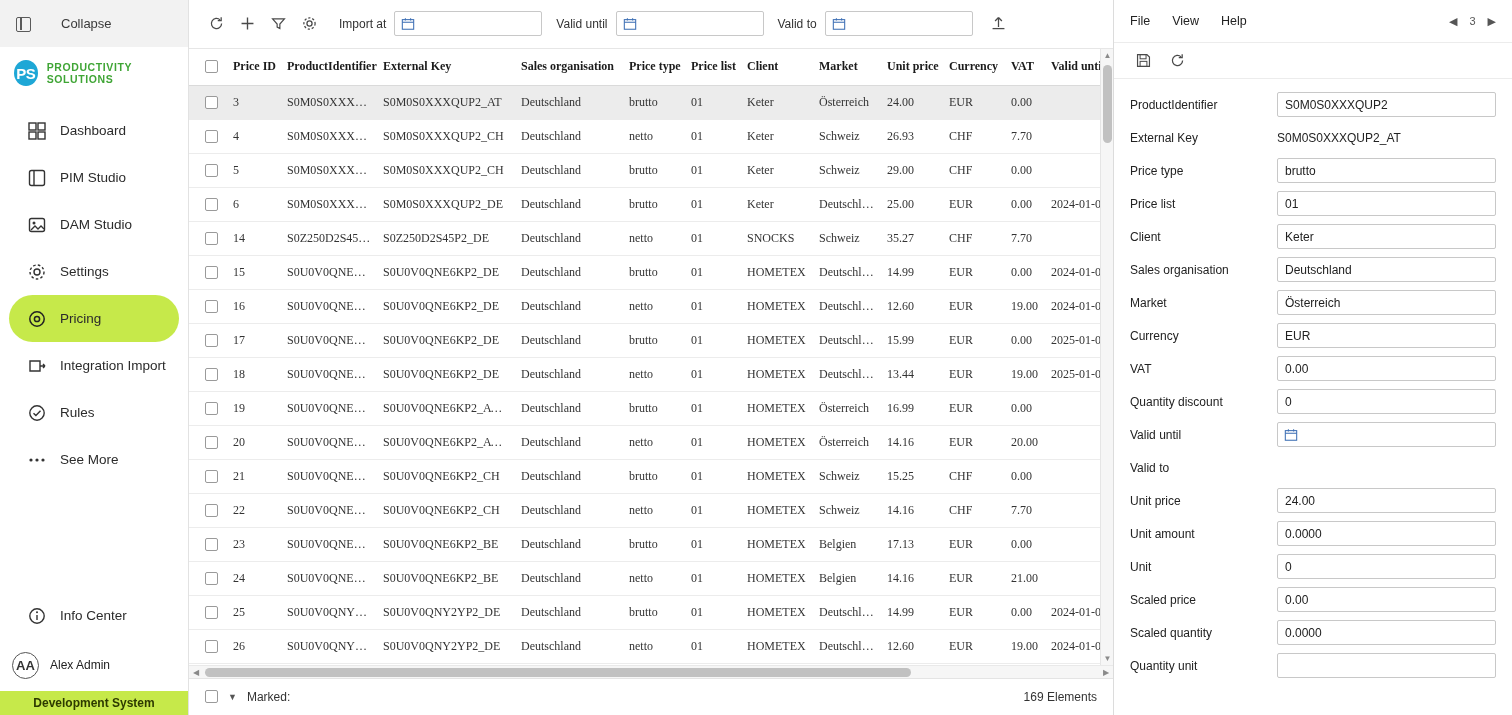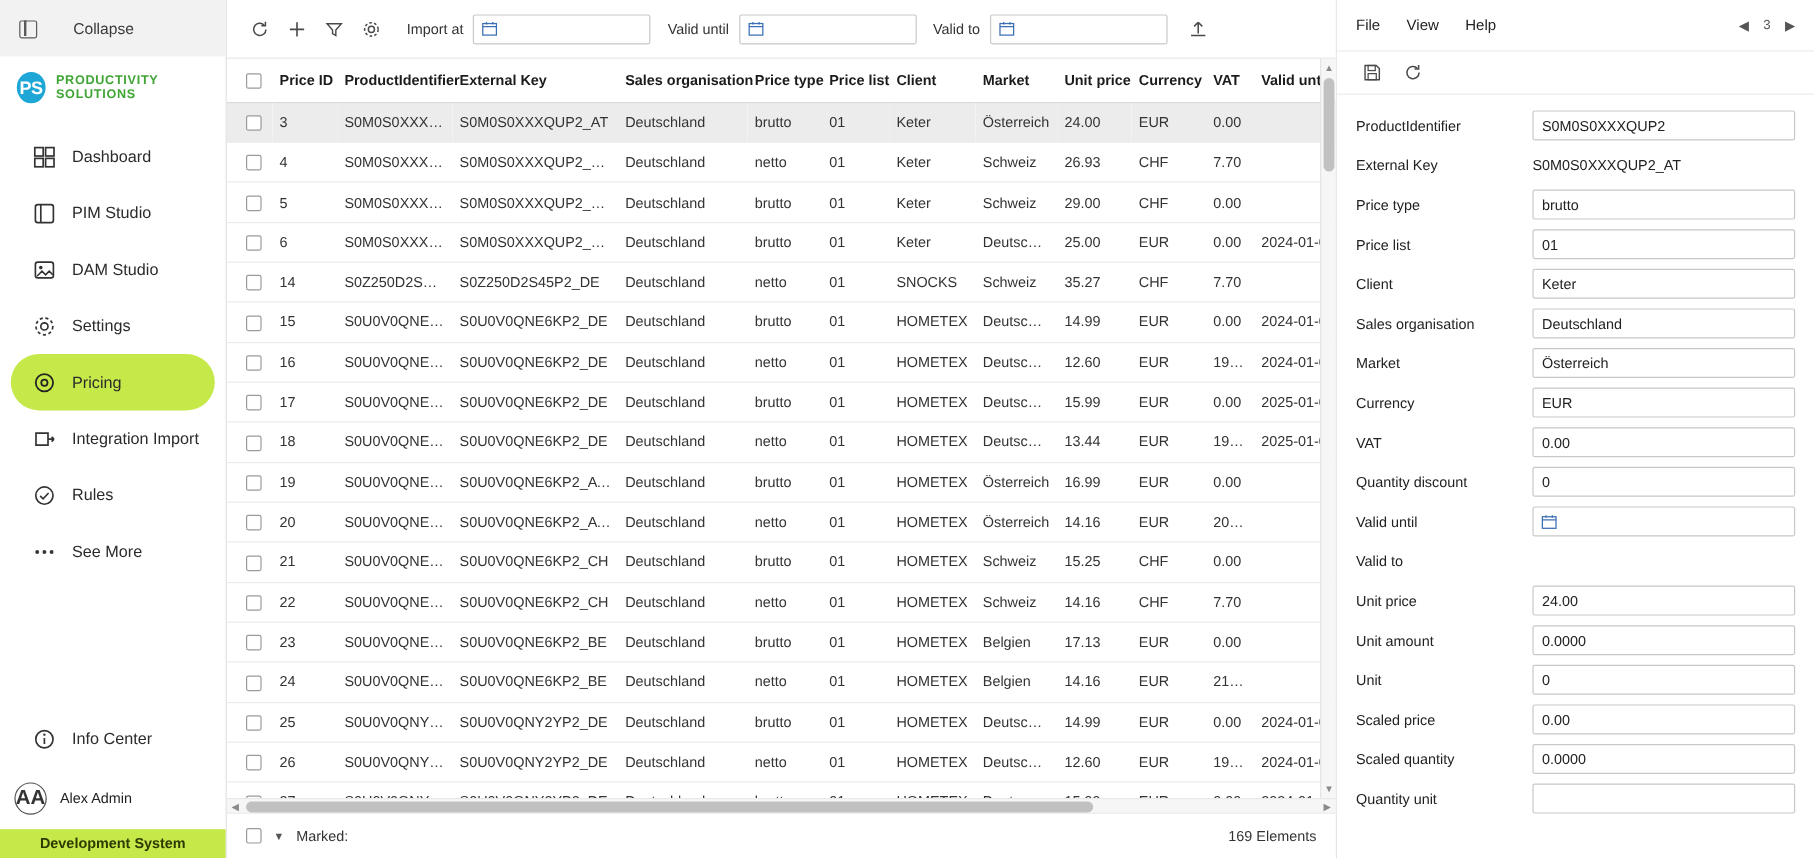--- a/index.html
+++ b/index.html
@@ -62,21 +62,21 @@
 
   .sidebar-bottom { padding-bottom: 0; }
   .user-row {
     display: flex; align-items: center; gap: 11px;
     height: 52px; padding-left: 12px;
   }
   .avatar {
     width: 27px; height: 27px; border-radius: 50%;
     border: 1.5px solid #555; color: #333;
     display:flex; align-items:center; justify-content:center;
-    font-size: 17px; font-weight: bold;
+    font-size: 13px; font-weight: bold;
   }
   .devbar {
     height: 24px; background: #c6e94a; color: #2d3a00;
     display: flex; align-items: center; justify-content: center;
     font-size: 12px; font-weight: bold;
   }
 
   
   .main {
     flex: 1 1 auto; min-width: 0; height: 715px;
@@ -96,21 +96,21 @@
   .date-field {
     width: 148px; height: 25px; border: 1px solid #c8c8c8; background: #fff;
     display: flex; align-items: center; padding-left: 6px; border-radius: 2px;
   }
   .cal-ico { width: 14px; height: 14px; }
   .tb-spacer { flex: 1; }
 
   .table-wrap {
     flex: 1 1 auto; position: relative; overflow: hidden;
   }
-  table { border-collapse: collapse; width: 100%; table-layout: fixed; }
+  table { border-collapse: collapse; width: 100%; table-layout: fixed; font-family: Liberation Serif, serif; }
   thead th {
     font-size: 12px; font-weight: bold; color: #1b1b1b;
     text-align: left; padding: 10px 6px 11px 6px;
     border-bottom: 1px solid #dadada; background: #fff;
     white-space: nowrap;
   }
   tbody td {
     font-size: 12px; color: #333; padding: 9px 6px;
     border-bottom: 1px solid #ececec; white-space: nowrap;
     overflow: hidden; text-overflow: ellipsis;

